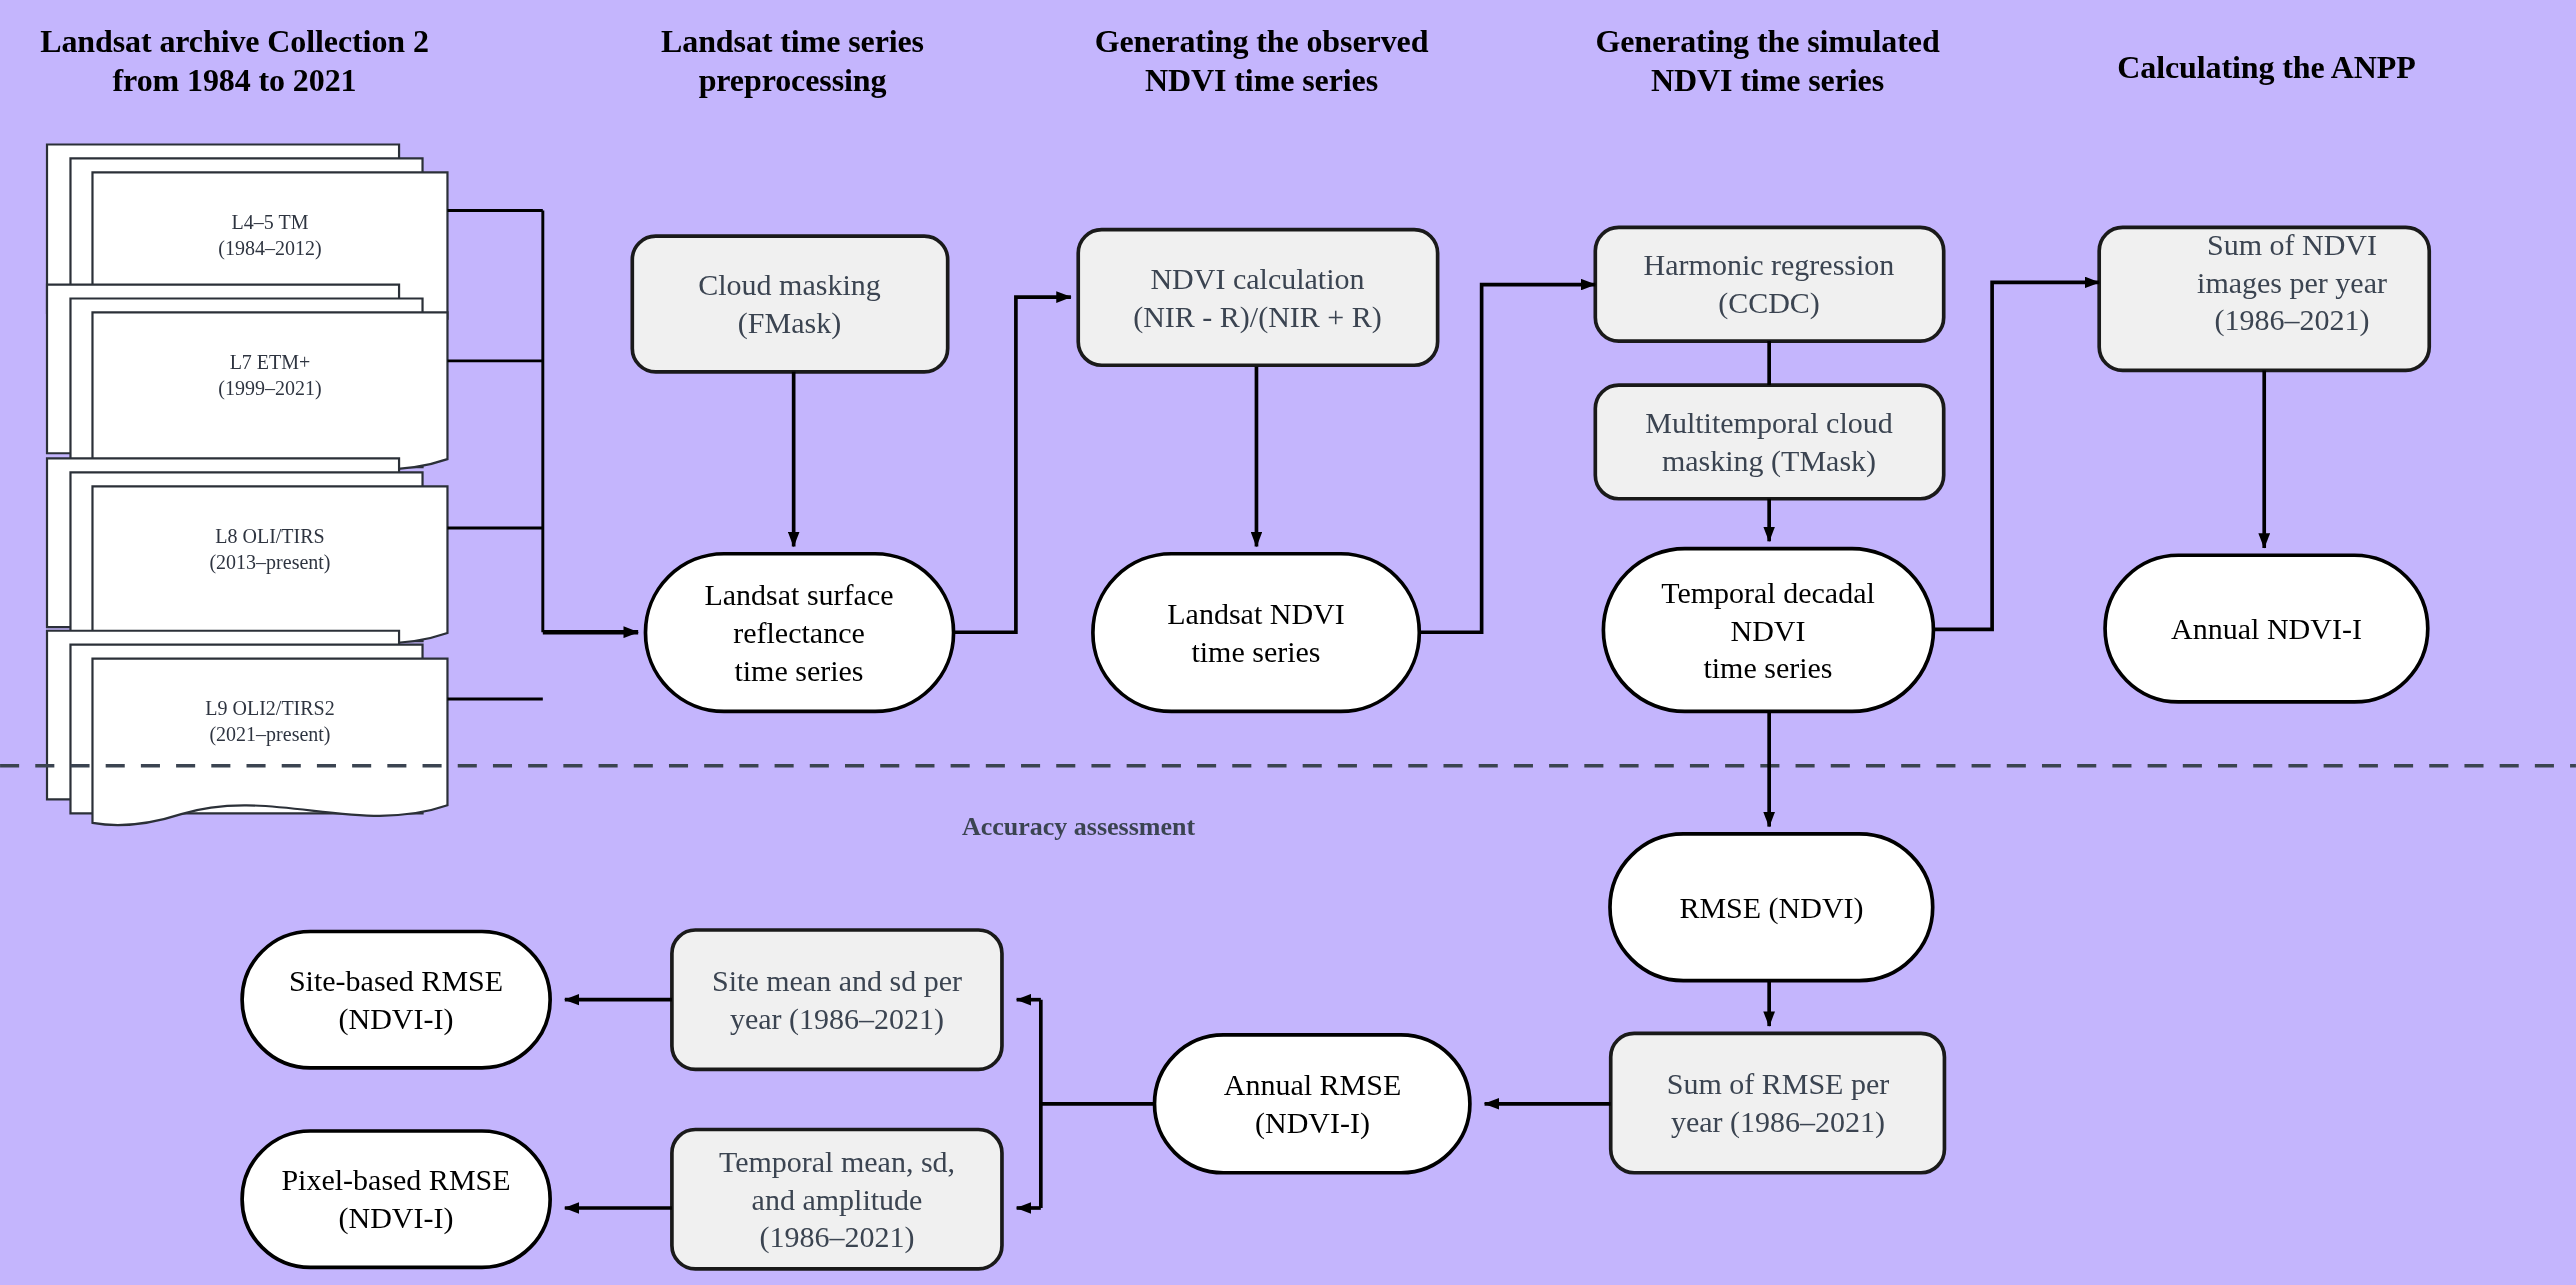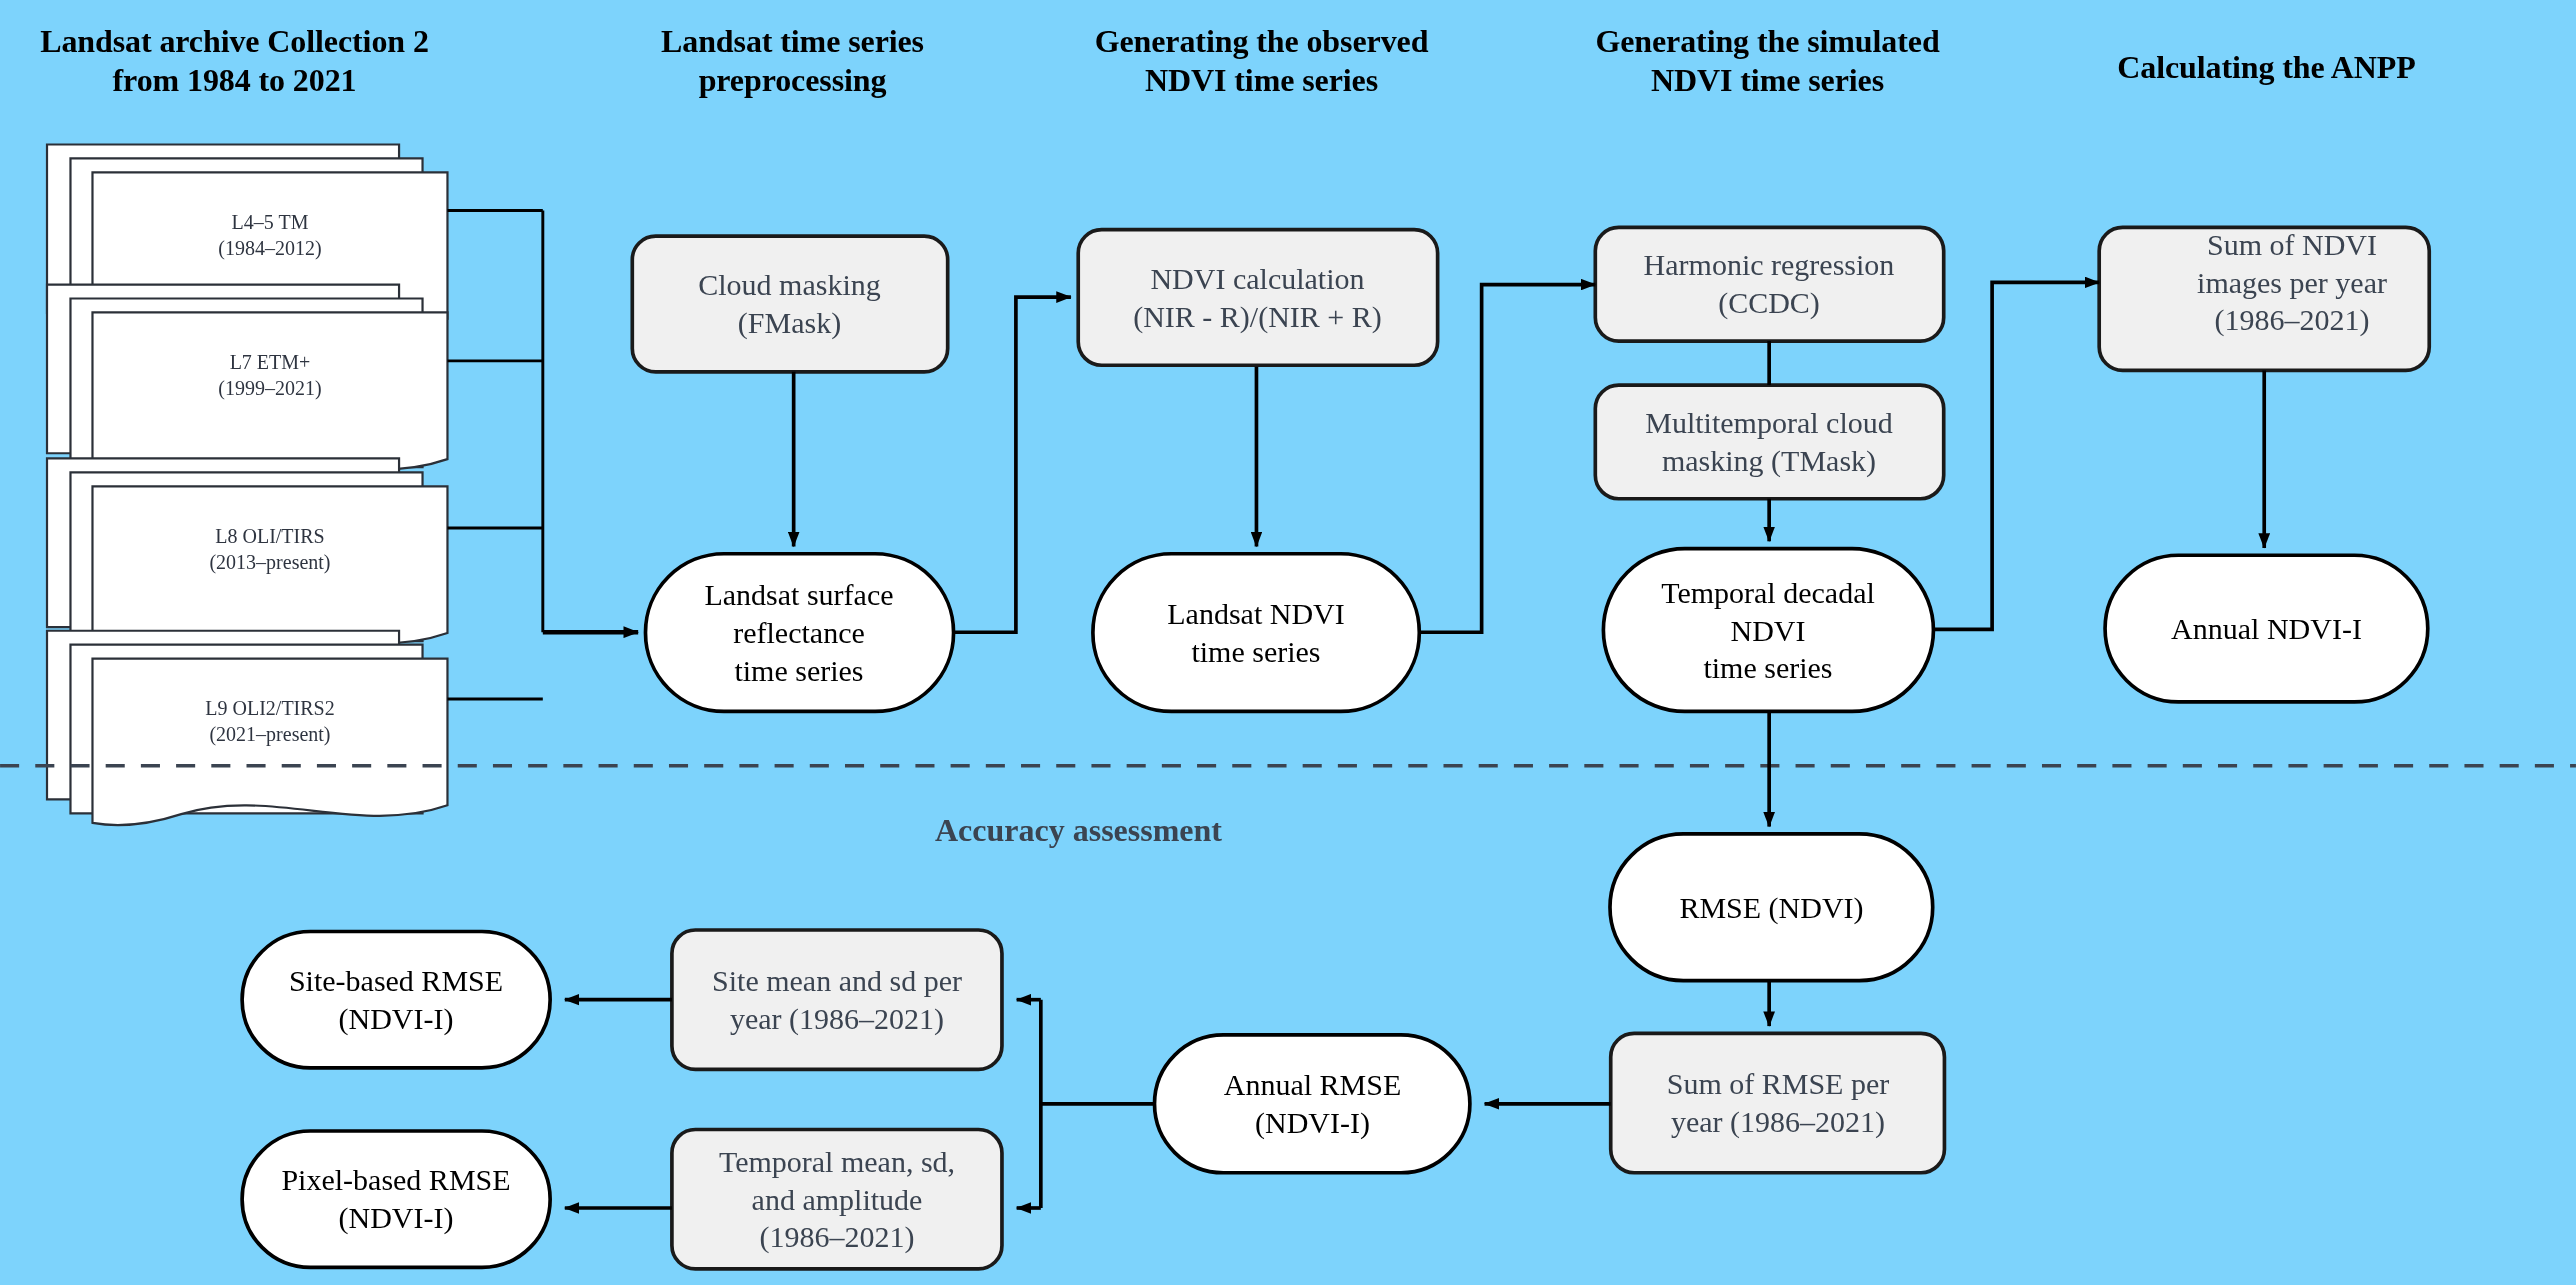--- a/index.html
+++ b/index.html
@@ -1,27 +1,27 @@
 <!DOCTYPE html>
 <html style="font-size:11.7px"><head>
 <meta charset="utf-8">
 <style>
   html,body{margin:0;padding:0;background:#ffffff;}
   body{width:2576px;height:1285px;overflow:hidden;font-family:"Liberation Serif",serif;}
-  #stage{position:relative;width:2576px;height:1285px;background:#7dd3fc;}
+  #stage{position:relative;width:2576px;height:1285px;background:#c4b5fd;}
   svg#canvas{position:absolute;left:0;top:0;width:2576px;height:1285px;}
 
   .col-header{
     position:absolute;text-align:center;font-family:"Liberation Serif",serif;
     font-weight:bold;font-size:32px;color:#000000;line-height:1.22;
     letter-spacing:-0.1px;
   }
   .section-header{
     position:absolute;text-align:center;font-family:"Liberation Serif",serif;
-    font-weight:bold;font-size:32px;color:#3b4451;line-height:1.22;
+    font-weight:bold;font-size:26px;color:#3b4451;line-height:1.22;
   }
   .node-label{
     position:absolute;display:flex;align-items:center;justify-content:center;
     text-align:center;font-family:"Liberation Serif",serif;
     font-size:30px;line-height:1.26;white-space:pre-line;pointer-events:none;
   }
   .lbl-dark{color:#3b4451;}
   .lbl-black{color:#000000;}
   .doc-label{
     position:absolute;display:flex;align-items:center;justify-content:center;

